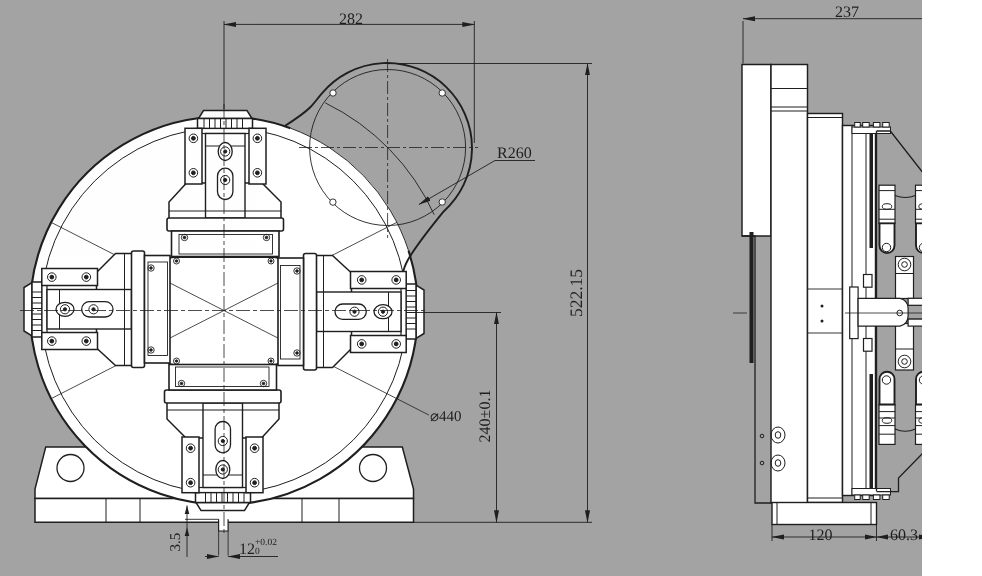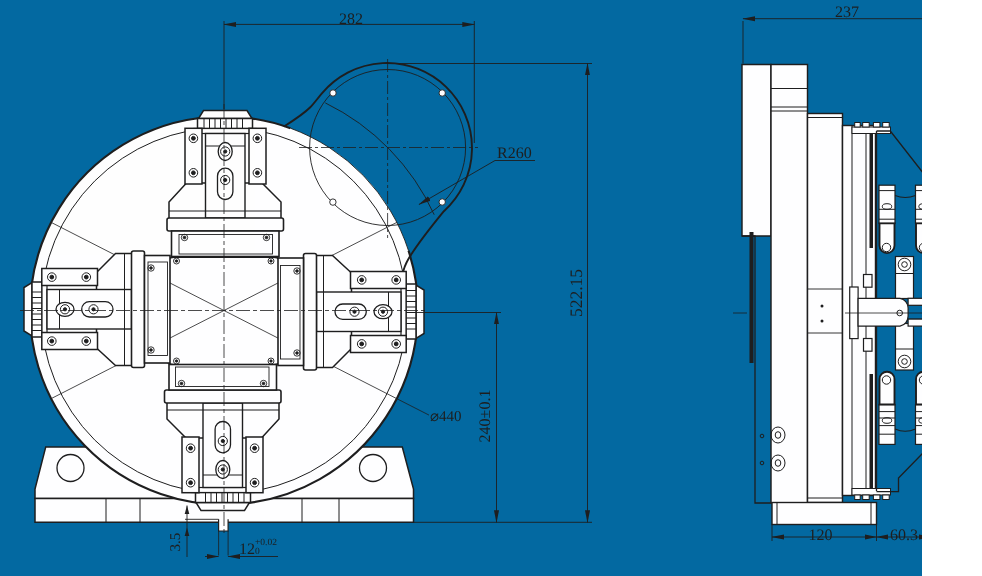--- a/index.html
+++ b/index.html
@@ -1,16 +1,16 @@
 <!DOCTYPE html>
 <html><head>
 <meta charset="utf-8">
 <style>
   html,body{margin:0;padding:0;background:#ffffff;}
-  .wrap{width:922px;height:576px;position:relative;background:#0369a1;overflow:hidden;}
+  .wrap{width:922px;height:576px;position:relative;background:#a3a3a3;overflow:hidden;}
   svg{position:absolute;top:0;left:0;}
   text{font-family:"Liberation Serif", serif;fill:#1f1f1f;text-rendering:geometricPrecision;}
   svg{opacity:0.999;transform:translateZ(0);}
 </style>
 </head>
 <body>
 <div class="wrap">
 <svg width="982" height="576" viewBox="0 0 982 576">
 <defs>
  <g id="clampTop">

